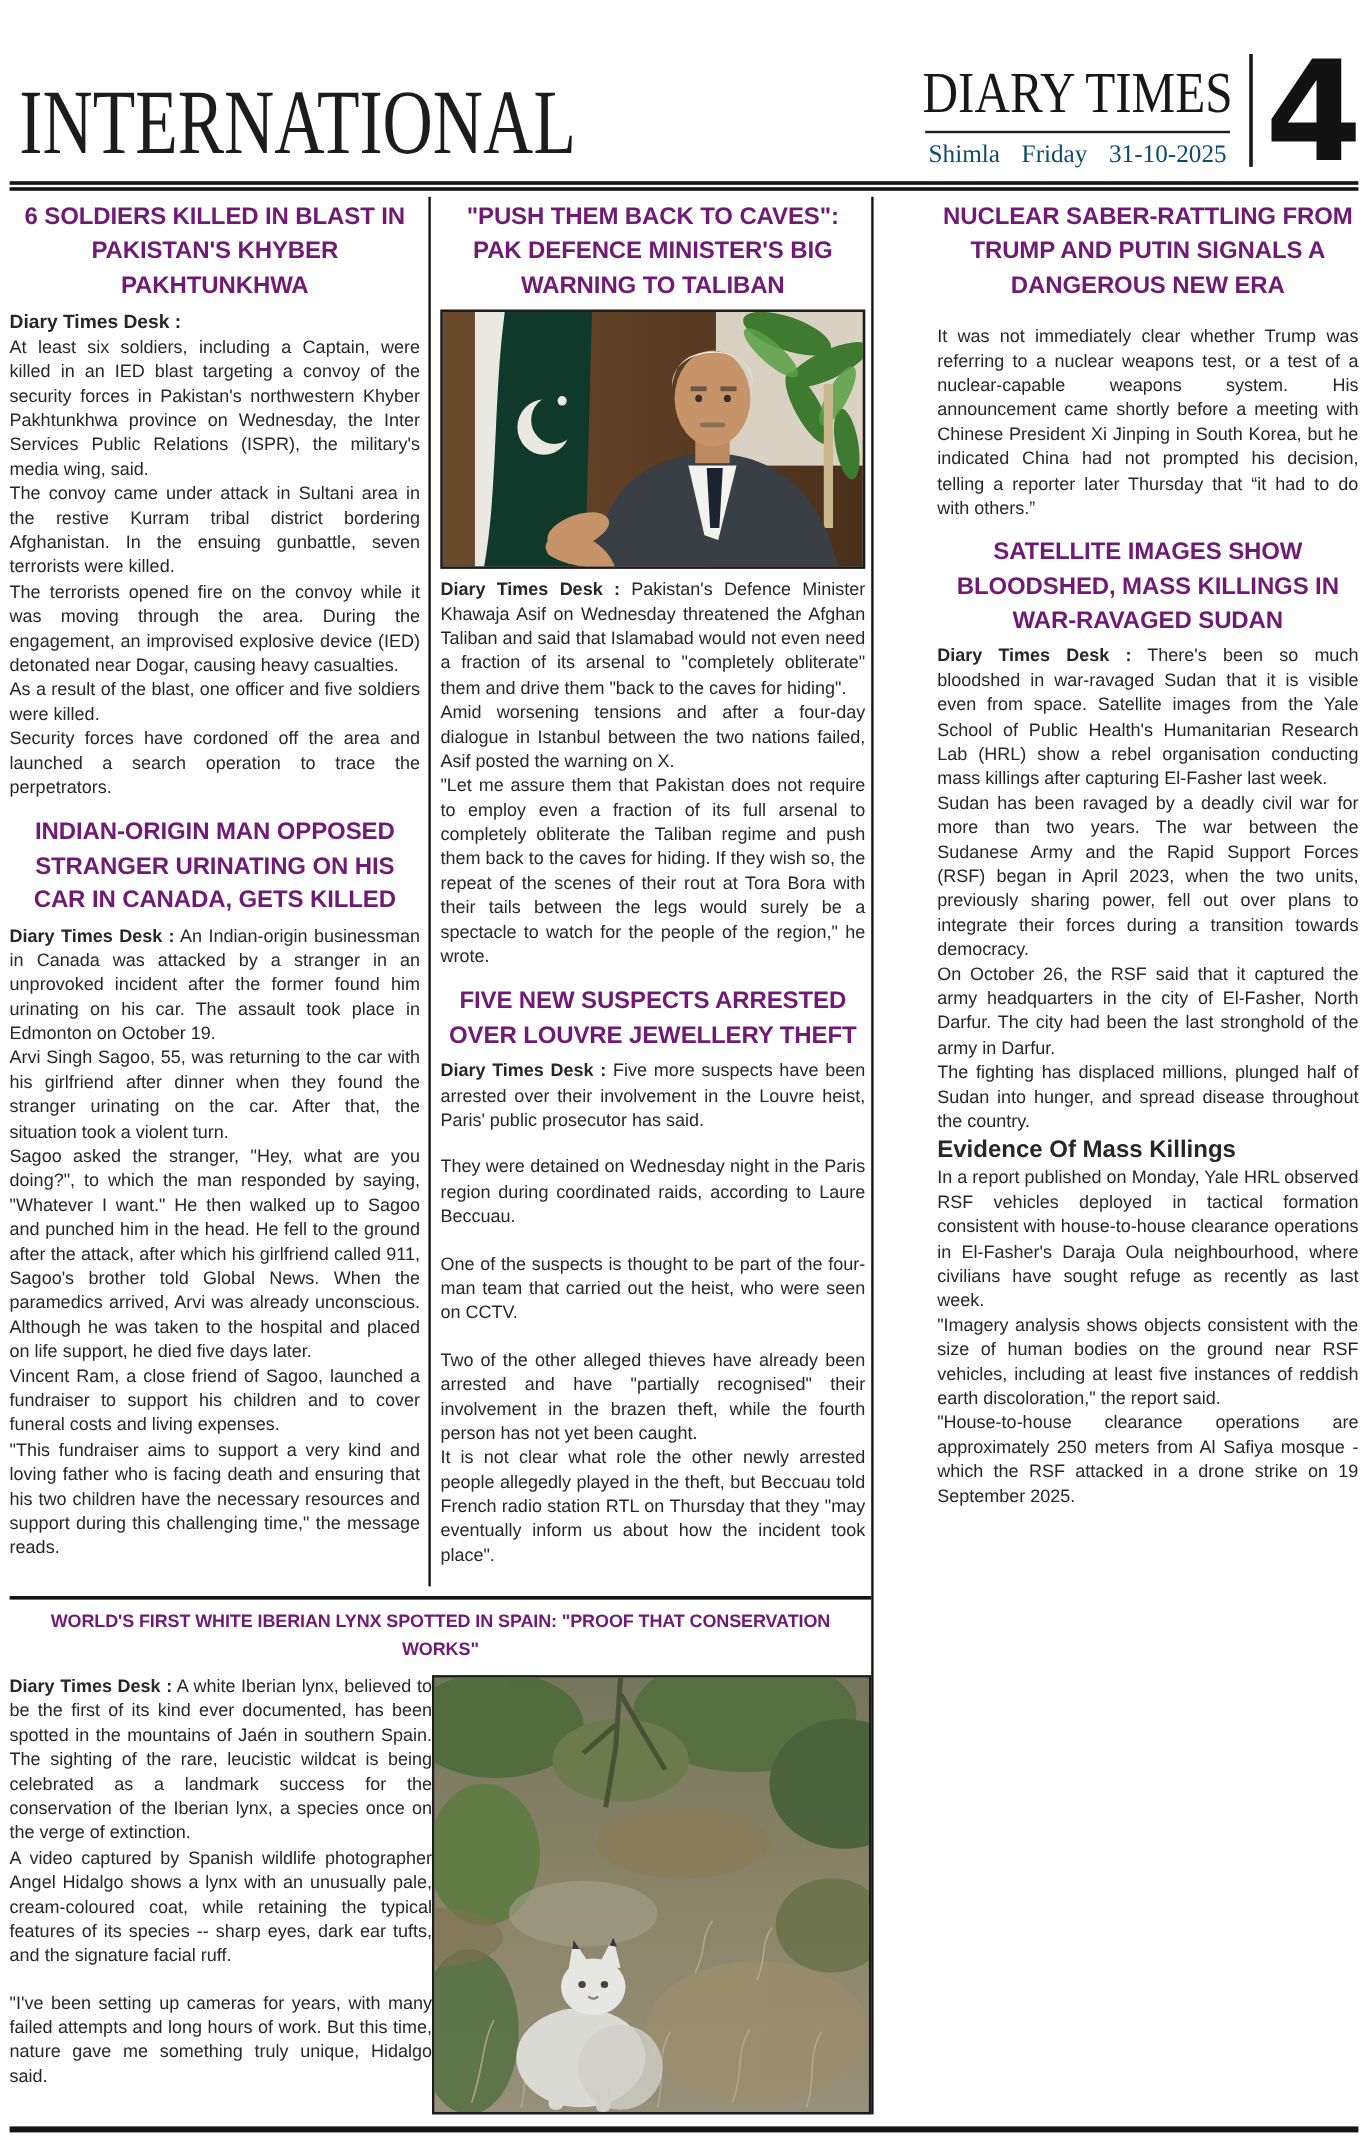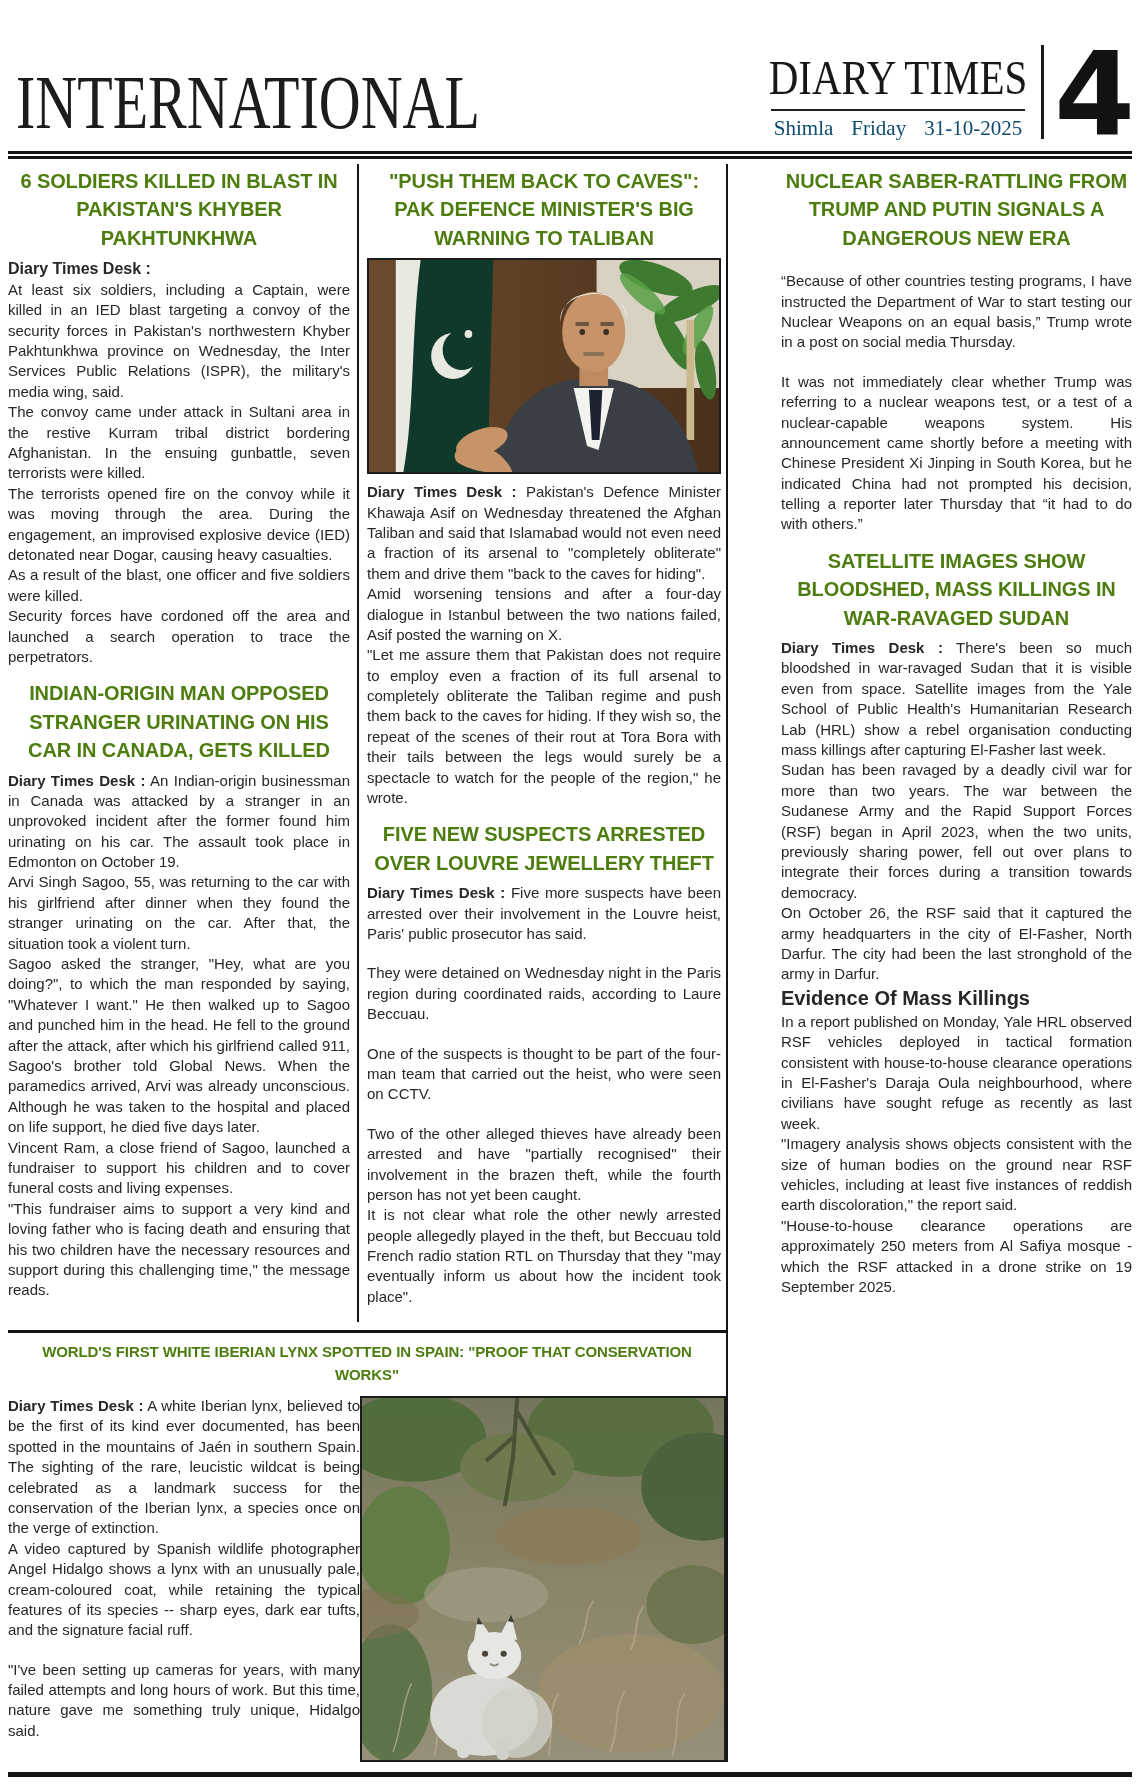--- a/index.html
+++ b/index.html
@@ -23,21 +23,21 @@
   .main{display:flex;flex:1;padding-top:5px;min-height:0;}
   .left-two{width:718px;flex:none;display:flex;flex-direction:column;min-height:0;}
   .top-two{display:flex;flex:1;min-height:0;}
   .col{min-width:0;}
   .col1{width:342px;flex:none;padding:0 7px 0 0;}
   .col2{flex:1;padding:0 5px 0 8px;}
   .col3{flex:1;padding:0 0 0 12px;min-width:0;margin-left:41px;}
   .vdiv{width:2px;background:#161616;flex:none;}
   .hrule-bottom{height:3px;background:#141414;margin:8px 0 2px;flex:none;}
   
-  h2.headline{font-size:20px;line-height:1.42;font-weight:bold;text-align:center;color:#4d7c0f;
+  h2.headline{font-size:20px;line-height:1.42;font-weight:bold;text-align:center;color:#701a75;
         margin:12px 2px 6px;letter-spacing:-0.1px;}
   h2.first{margin-top:3px;}
   p{margin:0;font-size:15px;line-height:1.36;text-align:justify;}
   p.gap{margin-top:19px;}
   .byline{font-weight:bold;font-size:16px;text-align:left;}
   .desk{font-weight:bold;}
   .subhead{font-weight:bold;font-size:20px;text-align:left;}
   figure{margin:6px 0 8px;border:2px solid #1c1c1c;background:#888;}
   figure svg{display:block;width:100%;height:100%;}
   .asif-figure{height:212px;}
@@ -225,29 +225,29 @@
           </figure>
         </div>
       </section>
     </div>
 
     <div class="vdiv tall"></div>
 
     <section class="col col3">
       <article>
         <h2 class="headline first">NUCLEAR SABER-RATTLING FROM TRUMP AND PUTIN SIGNALS A DANGEROUS NEW ERA</h2>
-        <p class="gap">“Because of other countries testing programs, I have instructed the Department of War to start testing our Nuclear Weapons on an equal basis,” Trump wrote in a post on social media Thursday.</p>
         <p class="gap">It was not immediately clear whether Trump was referring to a nuclear weapons test, or a test of a nuclear-capable weapons system. His announcement came shortly before a meeting with Chinese President Xi Jinping in South Korea, but he indicated China had not prompted his decision, telling a reporter later Thursday that “it had to do with others.”</p>
       </article>
 
       <article>
         <h2 class="headline">SATELLITE IMAGES SHOW BLOODSHED, MASS KILLINGS IN WAR-RAVAGED SUDAN</h2>
         <p class="lead"><b class="desk">Diary Times Desk :</b><span> There's been so much bloodshed in war-ravaged Sudan that it is visible even from space. Satellite images from the Yale School of Public Health's Humanitarian Research Lab (HRL) show a rebel organisation conducting mass killings after capturing El-Fasher last week.</span></p>
         <p>Sudan has been ravaged by a deadly civil war for more than two years. The war between the Sudanese Army and the Rapid Support Forces (RSF) began in April 2023, when the two units, previously sharing power, fell out over plans to integrate their forces during a transition towards democracy.</p>
         <p>On October 26, the RSF said that it captured the army headquarters in the city of El-Fasher, North Darfur. The city had been the last stronghold of the army in Darfur.</p>
+        <p>The fighting has displaced millions, plunged half of Sudan into hunger, and spread disease throughout the country.</p>
         <p class="subhead">Evidence Of Mass Killings</p>
         <p>In a report published on Monday, Yale HRL observed RSF vehicles deployed in tactical formation consistent with house-to-house clearance operations in El-Fasher's Daraja Oula neighbourhood, where civilians have sought refuge as recently as last week.</p>
         <p>"Imagery analysis shows objects consistent with the size of human bodies on the ground near RSF vehicles, including at least five instances of reddish earth discoloration," the report said.</p>
         <p>"House-to-house clearance operations are approximately 250 meters from Al Safiya mosque - which the RSF attacked in a drone strike on 19 September 2025.</p>
       </article>
     </section>
   </div>
 
   <div class="footer-rule"></div>
 </div>

